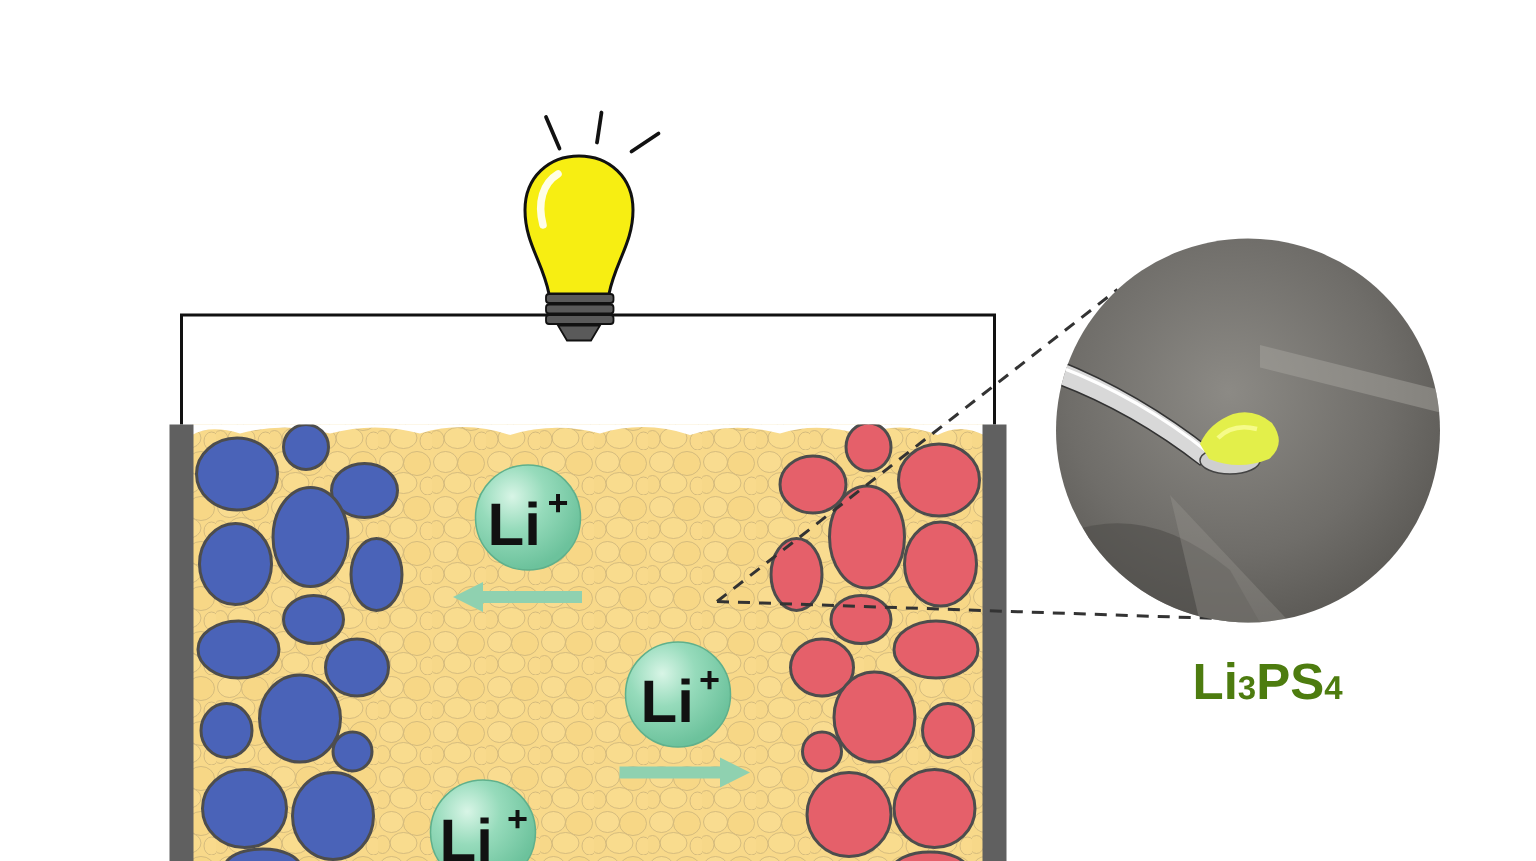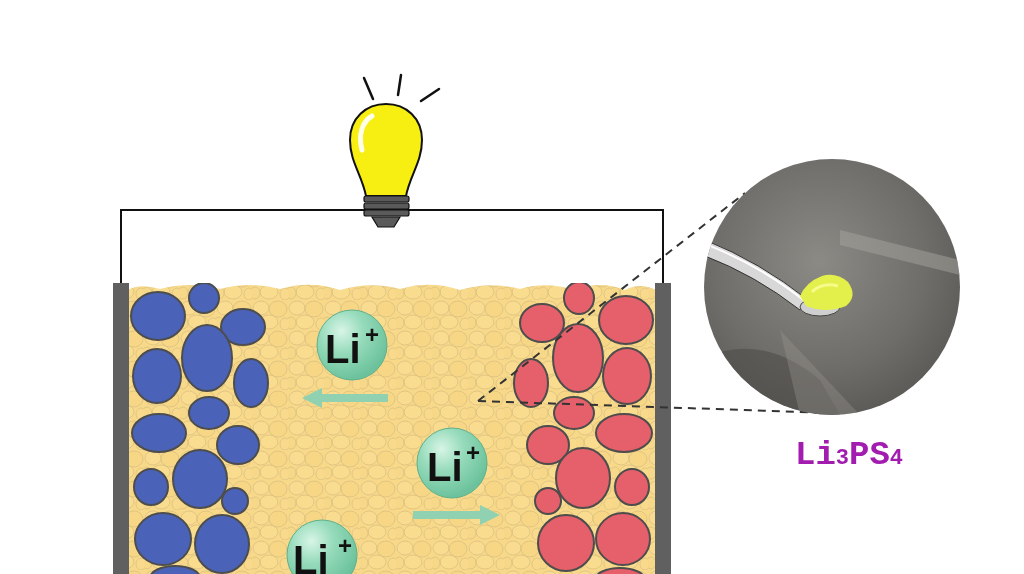--- a/index.html
+++ b/index.html
@@ -1,18 +1,18 @@
 <!DOCTYPE html>
 <html><head>
 <meta charset="utf-8">
 <style>
   html,body{margin:0;padding:0;background:#ffffff;}
   body{width:1024px;height:574px;overflow:hidden;position:relative;font-family:"Liberation Sans",sans-serif;}
   #stage{position:absolute;left:0;top:0;width:1024px;height:574px;}
-  .label{position:absolute;font-family:Liberation Mono, monospace;font-weight:bold;color:#a21caf;}
+  .label{position:absolute;font-family:Liberation Sans, sans-serif;font-weight:bold;color:#4d7c0f;}
   #formula{left:795px;top:436px;font-size:34px;letter-spacing:0px;}
   #formula .sub{font-size:22px;}
   .ion-text{font-family:"Liberation Sans",sans-serif;font-weight:bold;}
 </style>
 </head>
 <body>
 
 <div id="stage">
 <svg width="1024" height="574" viewBox="0 0 1024 574" xmlns="http://www.w3.org/2000/svg">
   <defs>

